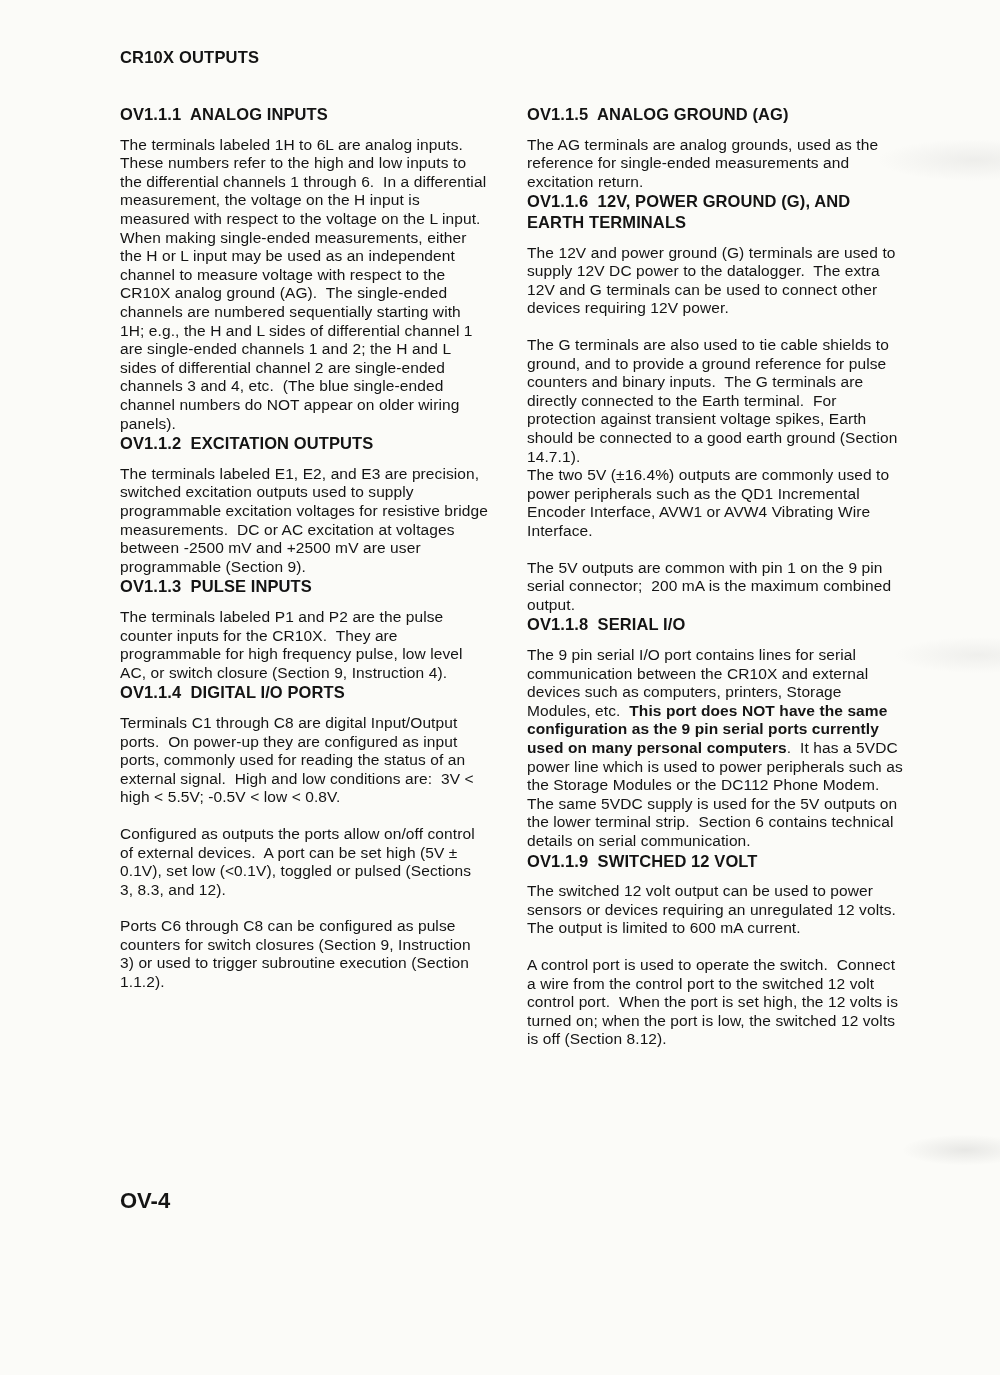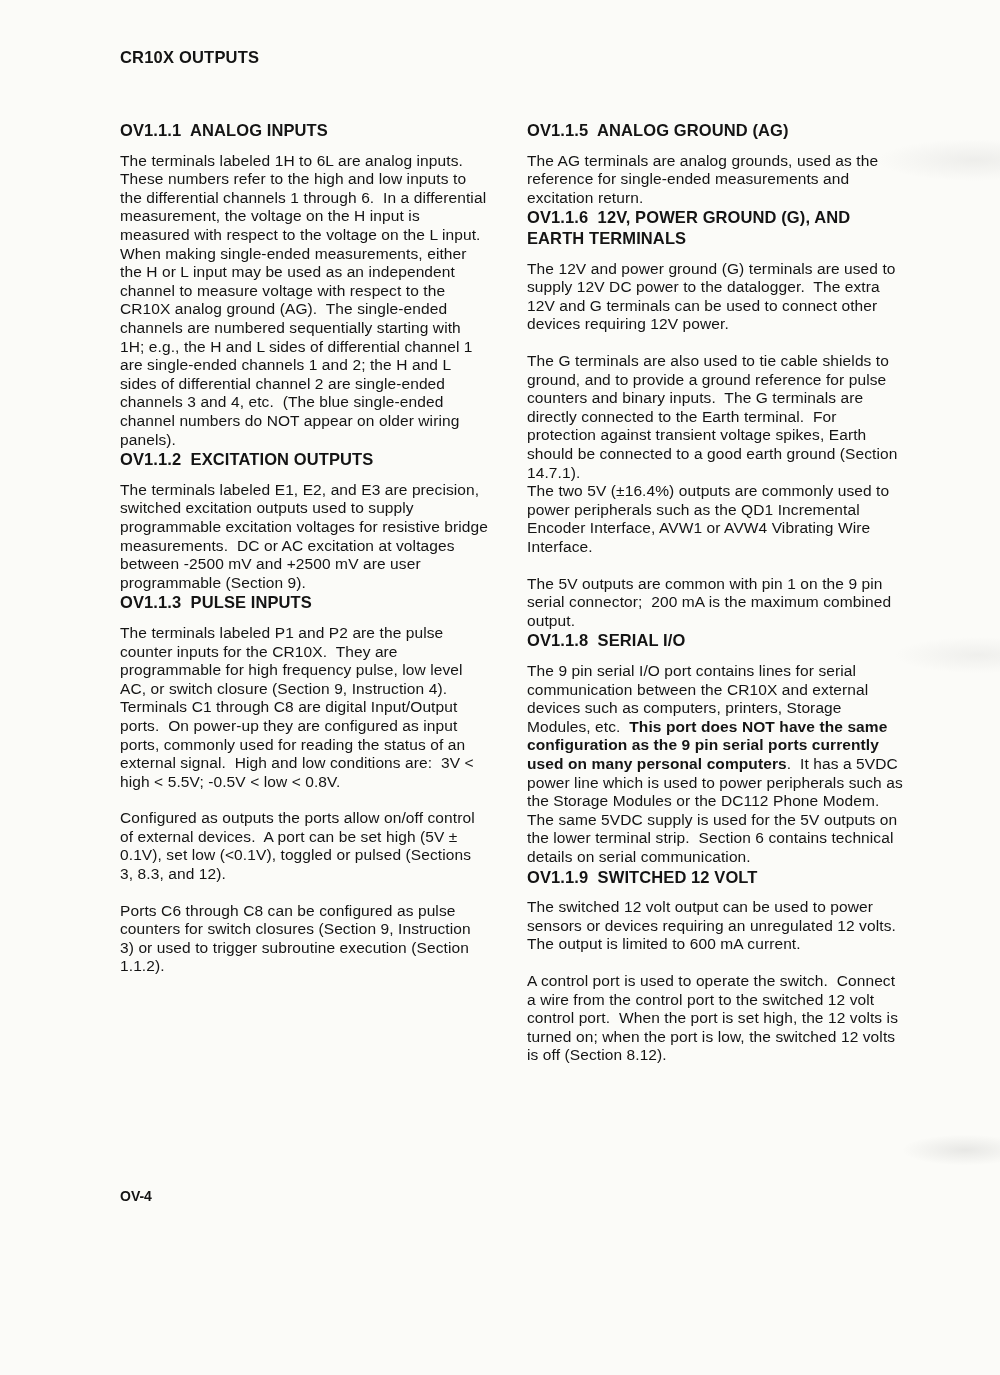--- a/index.html
+++ b/index.html
@@ -27,39 +27,39 @@
     top: 48px;
     font-size: 16.5px;
     font-weight: 700;
     letter-spacing: 0.2px;
     white-space: pre-wrap;
   }
   .doc-footer {
     position: absolute;
     left: 120px;
     top: 1188px;
-    font-size: 14px;
+    font-size: 22px;
     font-weight: 700;
     white-space: pre-wrap;
   }
   .col {
     position: absolute;
     top: 104px;
   }
   .col-left  { left: 120px; width: 368px; }
   .col-right { left: 527px; width: 380px; }
   .section h2 {
     font-size: 16.5px;
     font-weight: 700;
     line-height: 1.25;
     margin-bottom: 11px;
     white-space: pre-wrap;
     letter-spacing: 0.1px;
   }
-  .section:first-child h2 { margin-top: 16px; }
+  .section:first-child h2 { margin-top: 0; }
   .section p {
     font-size: 15.5px;
     line-height: 18.6px;
     margin-bottom: 18px;
     white-space: pre-wrap;
     letter-spacing: 0.1px;
   }
   .section p:last-child { margin-bottom: 0; }
   .bold-inline { font-weight: 700; text-align: center; }
 </style>
@@ -81,20 +81,21 @@
       <h2>OV1.1.2  EXCITATION OUTPUTS</h2>
       <p>The terminals labeled E1, E2, and E3 are precision, switched excitation outputs used to supply programmable excitation voltages for resistive bridge measurements.  DC or AC excitation at voltages between -2500 mV and +2500 mV are user programmable (Section 9).</p>
     </div>
 
     <div class="section">
       <h2>OV1.1.3  PULSE INPUTS</h2>
       <p>The terminals labeled P1 and P2 are the pulse counter inputs for the CR10X.  They are programmable for high frequency pulse, low level AC, or switch closure (Section 9, Instruction 4).</p>
     </div>
 
     <div class="section">
+      <h2>OV1.1.4  DIGITAL I/O PORTS</h2>
       <p>Terminals C1 through C8 are digital Input/Output ports.  On power-up they are configured as input ports, commonly used for reading the status of an external signal.  High and low conditions are:  3V &lt; high &lt; 5.5V; -0.5V &lt; low &lt; 0.8V.</p>
       <p>Configured as outputs the ports allow on/off control of external devices.  A port can be set high (5V ± 0.1V), set low (&lt;0.1V), toggled or pulsed (Sections 3, 8.3, and 12).</p>
       <p>Ports C6 through C8 can be configured as pulse counters for switch closures (Section 9, Instruction 3) or used to trigger subroutine execution (Section 1.1.2).</p>
     </div>
 
   </div>
 
   <div class="col col-right">
 
     <div class="section">

